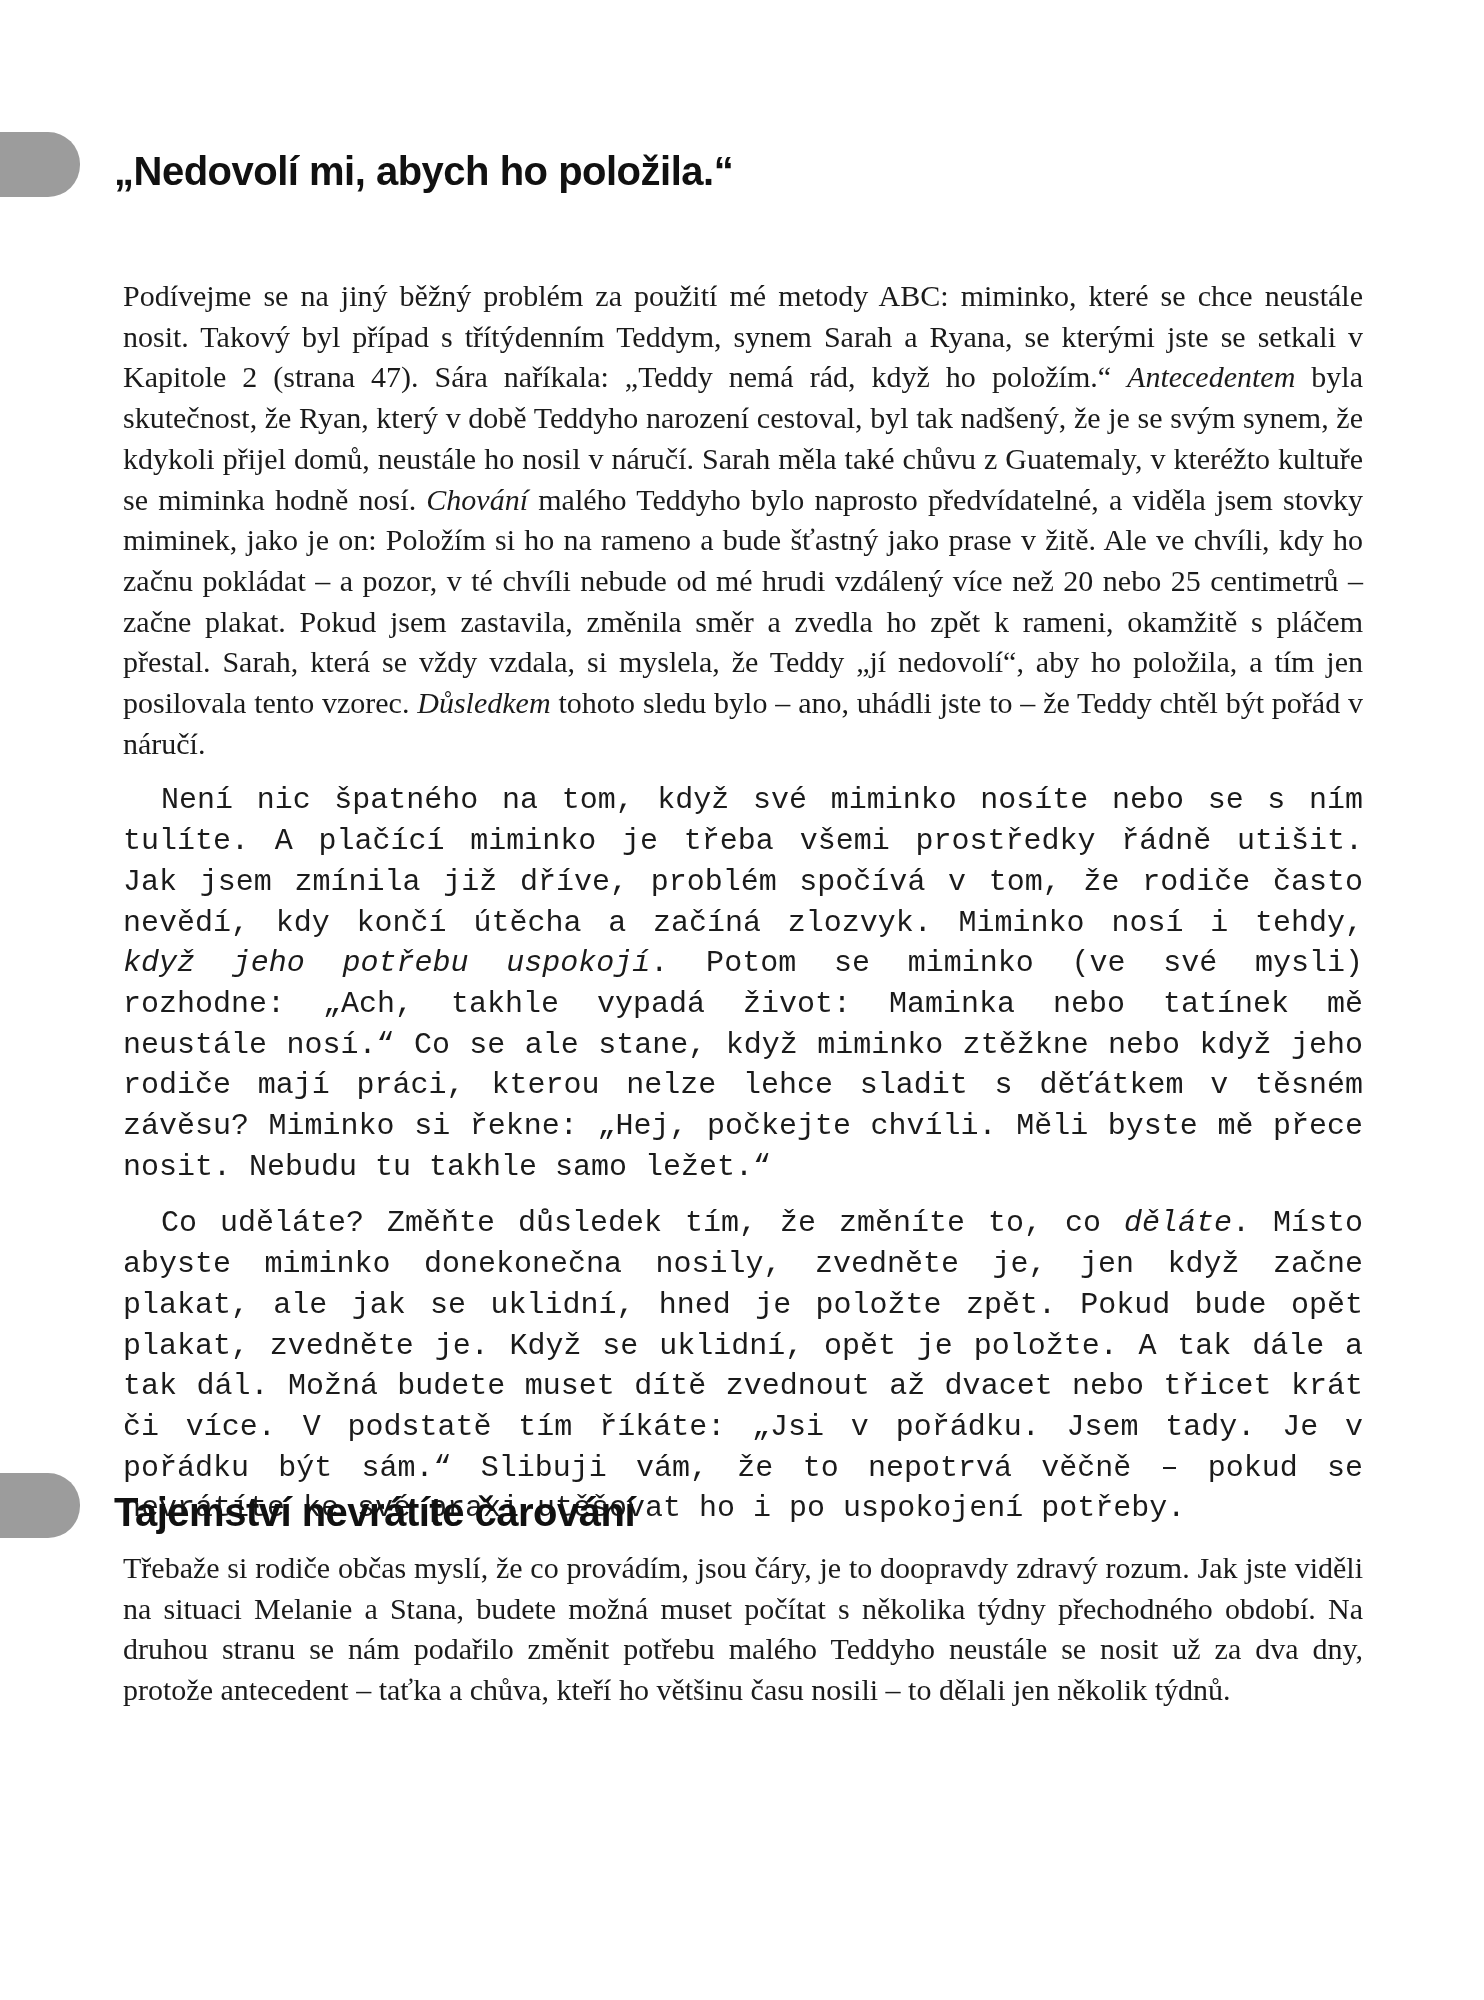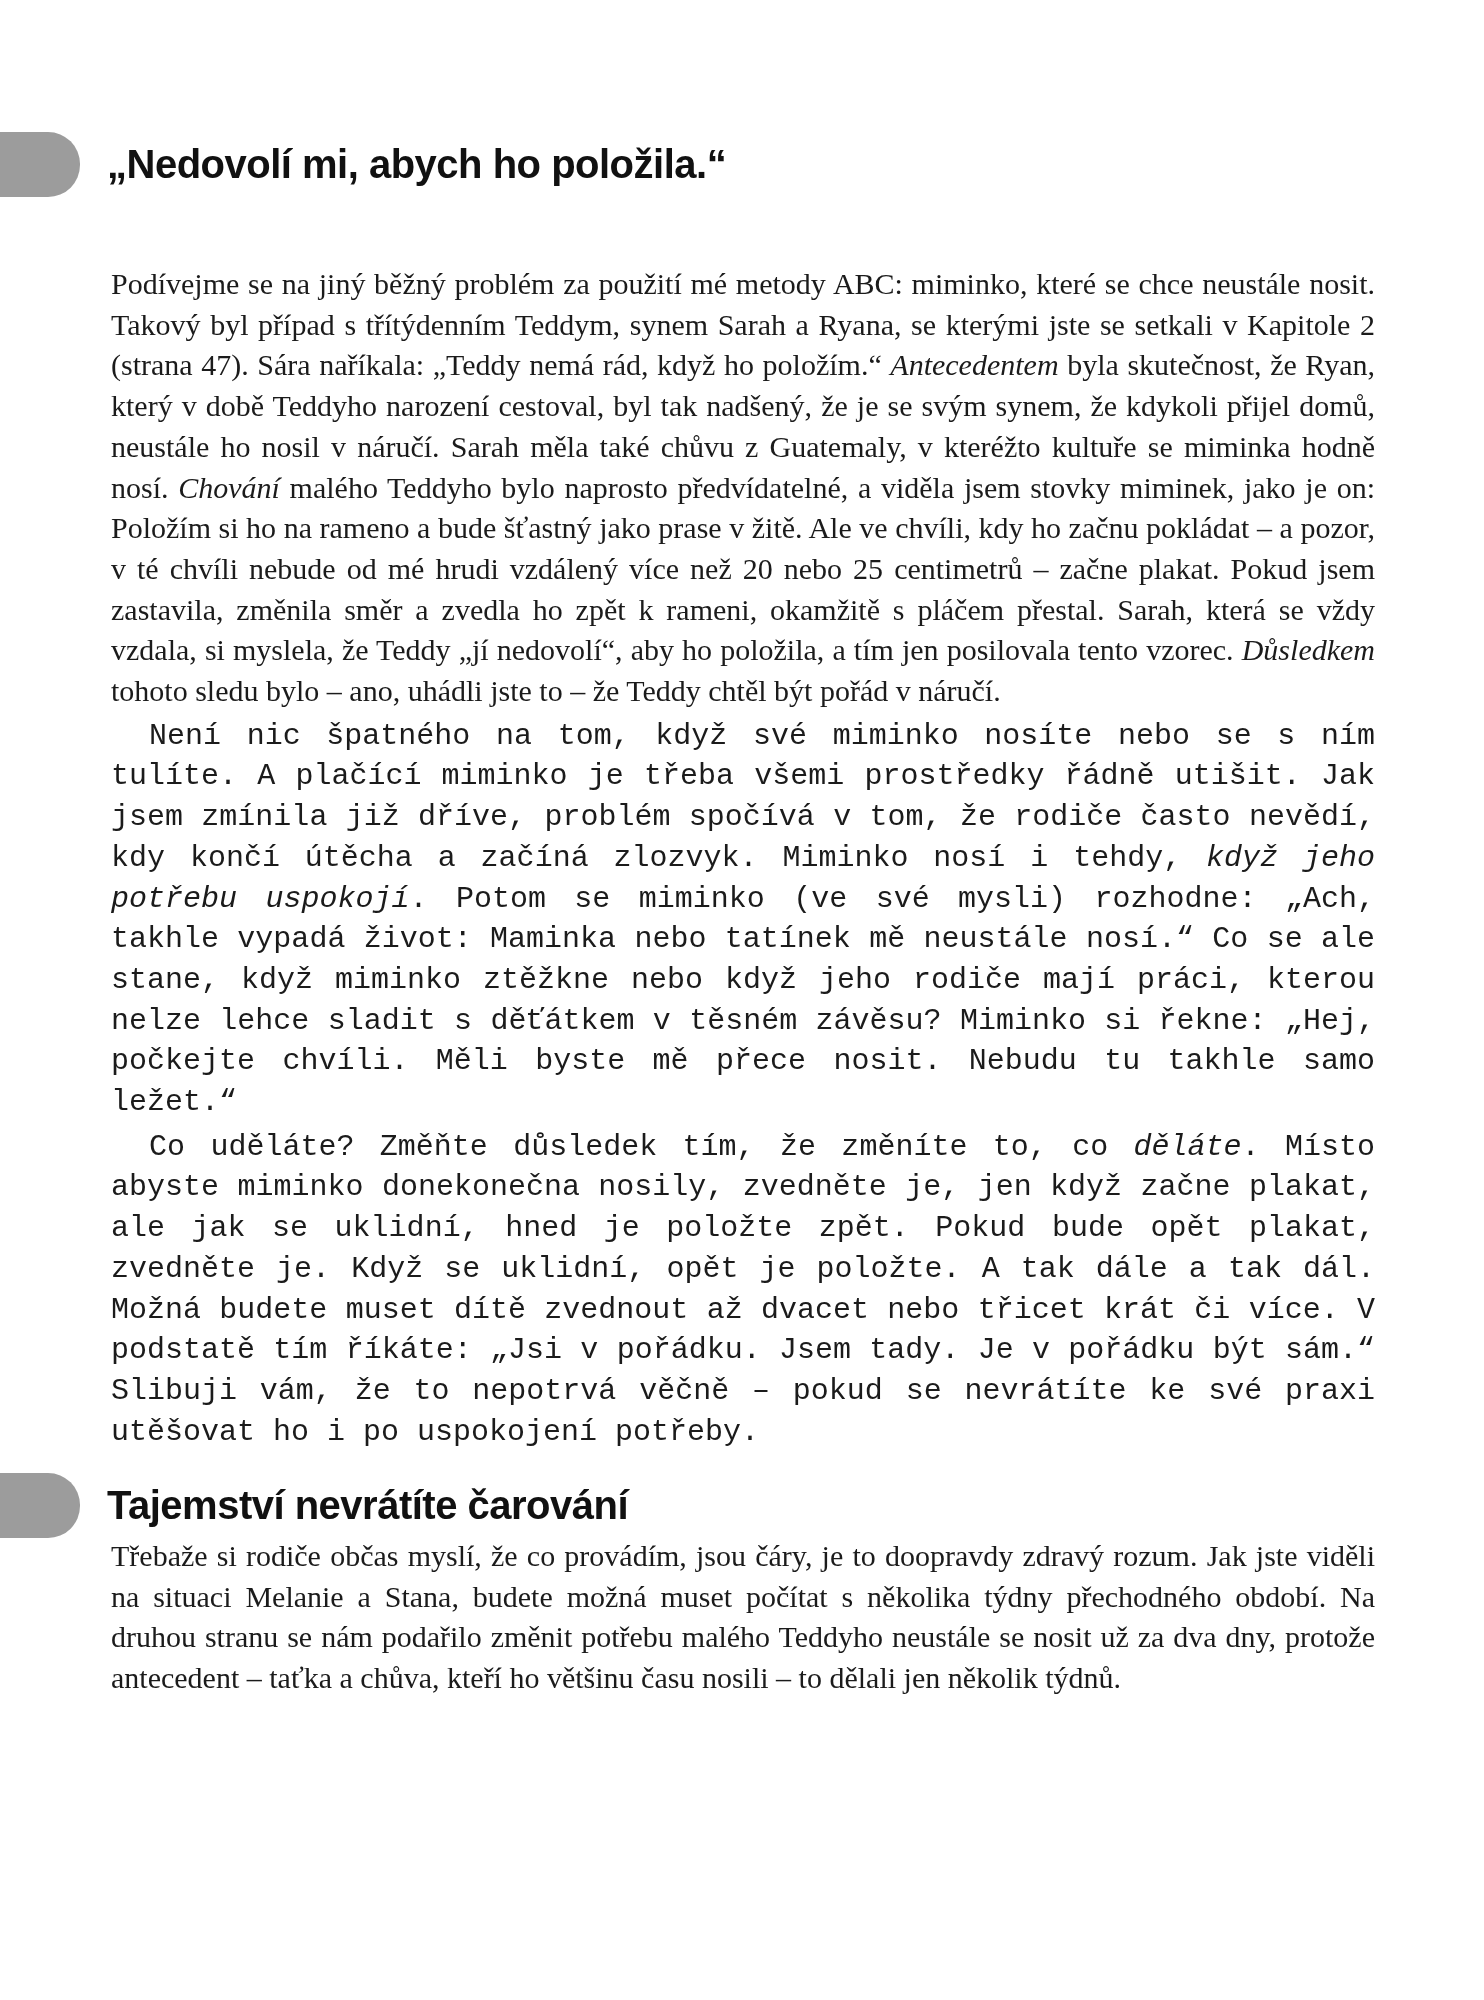--- a/index.html
+++ b/index.html
@@ -26,36 +26,36 @@
     height: 65px;
     background: var(--tab-gray, #9c9c9c);
     border-radius: 0 32px 32px 0;
   }
   .heading {
     position: absolute;
     left: 107px;
     right: 106px;
     height: 65px;
     line-height: 65px;
-    margin: 0;
+    margin: 7px;
     font-family: "Liberation Sans", "DejaVu Sans", sans-serif;
     font-weight: 700;
     font-size: 40px;
     letter-spacing: -0.5px;
     color: #111111;
     white-space: nowrap;
   }
   .body-text {
     position: absolute;
     left: 107px;
     width: 1272px;
     hyphens: auto;
   }
   .para {
-    margin: 4px;
+    margin: 16px;
     text-align: justify;
     font-size: 30px;
     line-height: 40.7px;
     color: var(--body-text, #1b1b1b);
   }
   .para.indent {
     text-indent: 38px;
     font-family: Liberation Mono, monospace;
   }
   .para i {

